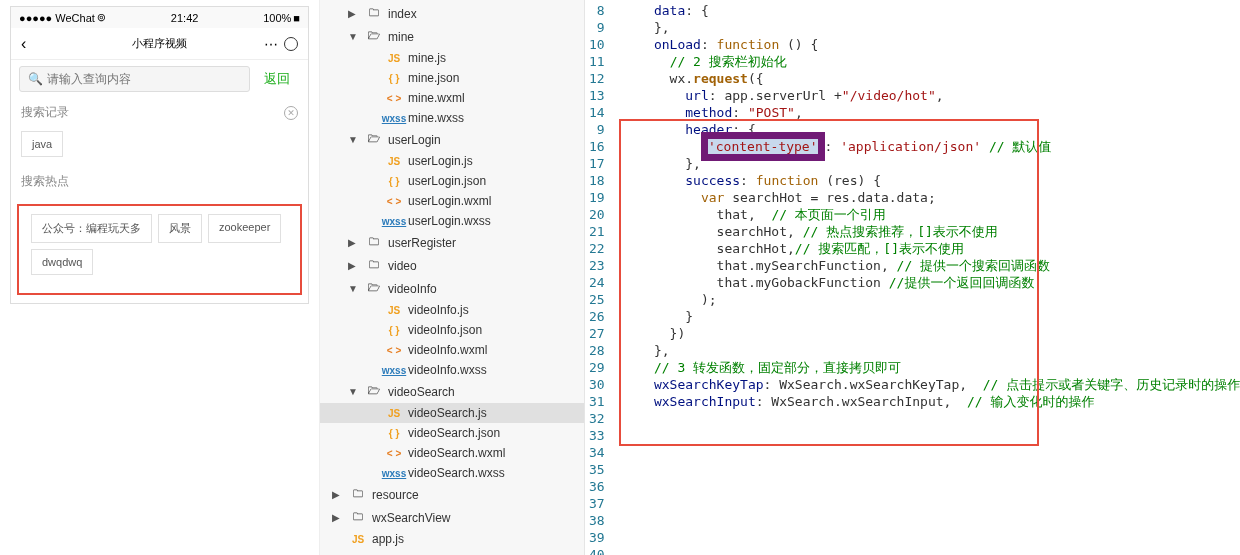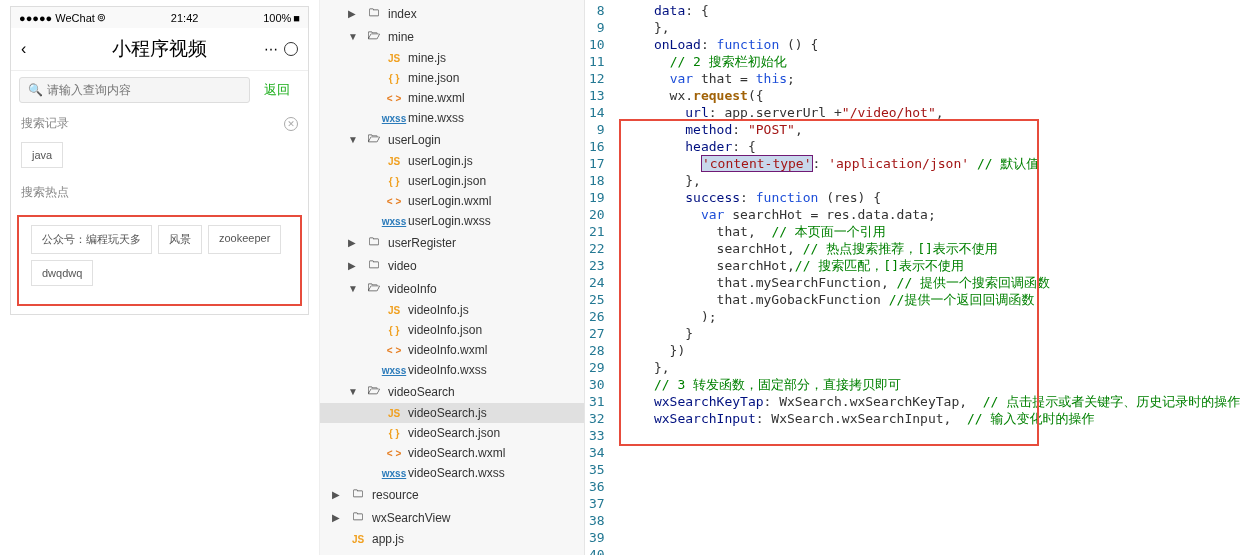--- a/index.html
+++ b/index.html
@@ -5,21 +5,21 @@
     * { margin: 0; padding: 0; box-sizing: border-box; }
     body { font-family: -apple-system, "Microsoft YaHei", sans-serif; font-size: 12px; background: #fff; display: flex; height: 555px; overflow: hidden; }
     
     
     .phone-panel { width: 320px; background: #fff; border-right: 1px solid #eee; }
     .phone { margin: 6px 10px; border: 1px solid #ddd; background: #fff; }
     .status-bar { display: flex; justify-content: space-between; align-items: center; padding: 4px 8px; font-size: 11px; background: #f9f9f9; gap: 11px; }
     .status-left, .status-right { display: flex; align-items: center; gap: 2px; }
     .nav-bar { display: flex; align-items: center; justify-content: center; padding: 8px 10px; position: relative; background: #fff; border-bottom: 1px solid #eee; }
     .nav-back { position: absolute; left: 10px; font-size: 16px; cursor: pointer; }
-    .nav-title { font-size: 19px; }
+    .nav-title { font-size: 11px; }
     .nav-right { position: absolute; right: 10px; display: flex; gap: 6px; align-items: center; }
     .nav-circle { width: 14px; height: 14px; border: 1.5px solid #333; border-radius: 50%; display: inline-block; }
     .nav-dots { font-size: 14px; }
     .search-row { display: flex; padding: 6px 8px; gap: 4px; }
     .search-input-wrap { flex: 1; display: flex; align-items: center; background: #f5f5f5; border: 1px solid #ddd; border-radius: 3px; padding: 4px 8px; }
     .search-icon { color: #aaa; margin-right: 4px; }
     .search-input { border: none; background: transparent; outline: none; flex: 1; font-size: 12px; color: #999; }
     .return-btn { color: #1aad19; padding: 4px 10px; font-size: 13px; border: none; background: transparent; cursor: pointer; }
     .section-label { display: flex; justify-content: space-between; padding: 6px 10px; color: #888; font-size: 12px; align-items: center; }
     .close-circle { width: 14px; height: 14px; border: 1px solid #aaa; border-radius: 50%; display: flex; align-items: center; justify-content: center; font-size: 9px; color: #aaa; cursor: pointer; }
@@ -41,26 +41,26 @@
     .tree-label { color: #333; }
     .depth-1 { padding-left: 12px; }
     .depth-2 { padding-left: 28px; }
     .depth-3 { padding-left: 48px; }
     
     
     .code-panel { flex: 1; display: flex; background: #fff; font-family: Consolas, Menlo, monospace; font-size: 13px; position: relative; overflow: hidden; }
     .gutter { width: 40px; text-align: right; color: #237893; padding: 2px 10px 2px 4px; line-height: 17px; background: #fff; }
     .code-lines { flex: 1; padding: 2px 0; line-height: 17px; position: relative; }
     .code-line { white-space: pre; padding-left: 8px; color: #333; }
-    .kw { color: #1d4ed8; }
+    .kw { color: #a16207; }
     .fn { color: #a16207; font-weight: bold; }
     .str { color: #a31515; }
     .cm { color: #008000; }
     .prop { color: #001080; }
-    .hl { background: #c8d8ec; border: 1px solid #701a75; }
+    .hl { background: #c8d8ec; border: 7px solid #701a75; }
     .red-box { position: absolute; border: 2px solid #e74c3c; pointer-events: none; }
   </style>
 </head>
 <body>
 
 <div class="phone-panel">
   <div class="phone">
     <div class="status-bar">
       <span class="status-left">
           <span>●●●●● WeChat</span>
@@ -279,21 +279,20 @@
     </div>
   <div class="code-lines" id="code">
       <div class="code-line"><span>    </span><span class="prop">data</span><span>: {</span></div>
       <div class="code-line"></div>
       <div class="code-line">    },</div>
       <div class="code-line"></div>
       <div class="code-line"><span>    </span><span class="prop">onLoad</span><span>: </span><span class="kw">function</span><span> () {</span></div>
       <div class="code-line"></div>
       <div class="code-line"></div>
       <div class="code-line"><span>      </span><span class="cm">// 2 搜索栏初始化</span></div>
-      <div class="code-line"><span>      </span><span class="kw">var</span><span> that = </span><span class="kw">this</span><span>;</span></div>
       <div class="code-line"><span>      wx.</span><span class="fn">request</span><span>({</span></div>
       <div class="code-line"><span>        </span><span class="prop">url</span><span>: app.serverUrl +</span><span class="str">"/video/hot"</span><span>,</span></div>
       <div class="code-line"><span>        </span><span class="prop">method</span><span>: </span><span class="str">"POST"</span><span>,</span></div>
       <div class="code-line"><span>        </span><span class="prop">header</span><span>: {</span></div>
       <div class="code-line"><span>          </span><span class="str hl">'content-type'</span><span>: </span><span class="str">'application/json'</span><span> </span><span class="cm">// 默认值</span></div>
       <div class="code-line">        },</div>
       <div class="code-line"><span>        </span><span class="prop">success</span><span>: </span><span class="kw">function</span><span> (res) {</span></div>
       <div class="code-line"><span>          </span><span class="kw">var</span><span> searchHot = res.data.data;</span></div>
       <div class="code-line"><span>            that,  </span><span class="cm">// 本页面一个引用</span></div>
       <div class="code-line"><span>            searchHot, </span><span class="cm">// 热点搜索推荐，[]表示不使用</span></div>

